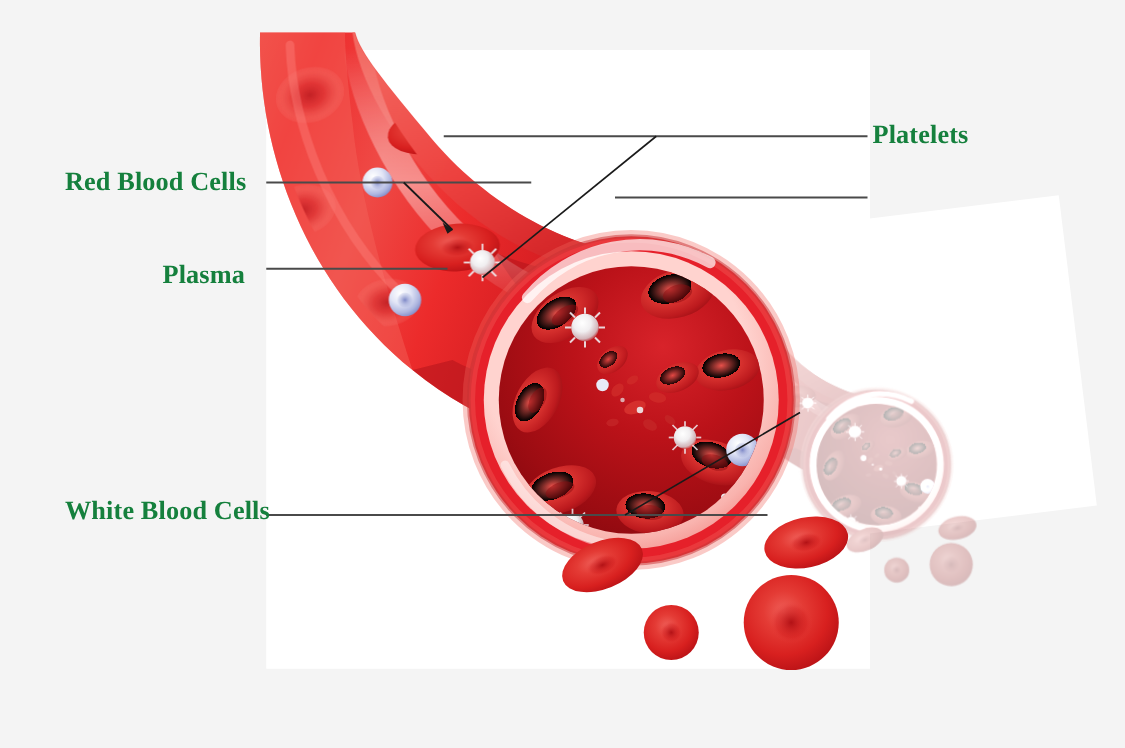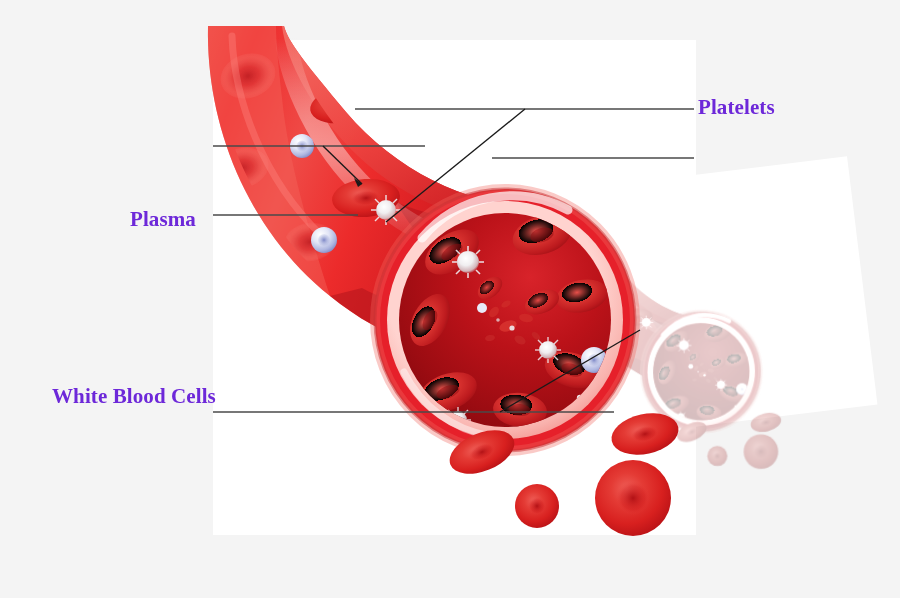--- a/index.html
+++ b/index.html
@@ -35,28 +35,28 @@
   }
 
   
   .art{position:absolute;left:0;top:0;width:560px;height:560px;}
 
   
   .label{
     position:absolute;
     font-family:"Liberation Serif", serif;
     font-weight:bold;
-    color:#6d28d9;
+    color:#15803d;
     font-size:21px;
     white-space:nowrap;
     letter-spacing:.1px;
   }
   .label.lbl-rbc{left:52px;top:133px;}
   .label.lbl-plasma{left:130px;top:207px;}
-  .label.lbl-wbc{left:52px;top:384px;}
+  .label.lbl-wbc{left:52px;top:396px;}
   .label.lbl-platelets{left:698px;top:95px;}
   .label.lbl-vessel{left:698px;top:146px;}
 
   
   #leaders{position:absolute;left:0;top:0;width:900px;height:598px;pointer-events:none;}
 </style>
 </head>
 <body>
 
 <div id="stage">
@@ -390,17 +390,18 @@
     <g>
       <line x1="355" y1="109" x2="694" y2="109" stroke="#4a4a4a" stroke-width="1.6"></line>
       <line x1="525" y1="109" x2="386" y2="222" stroke="#1a1a1a" stroke-width="1.3"></line>
     </g>
 
     <g>
       <line x1="492" y1="158" x2="694" y2="158" stroke="#4a4a4a" stroke-width="1.6"></line>
     </g>
   </svg>
 
+  <div class="label lbl-rbc">Red Blood Cells</div>
   <div class="label lbl-plasma">Plasma</div>
   <div class="label lbl-wbc">White Blood Cells</div>
   <div class="label lbl-platelets">Platelets</div>
 
 </div>
 
 </body></html>

